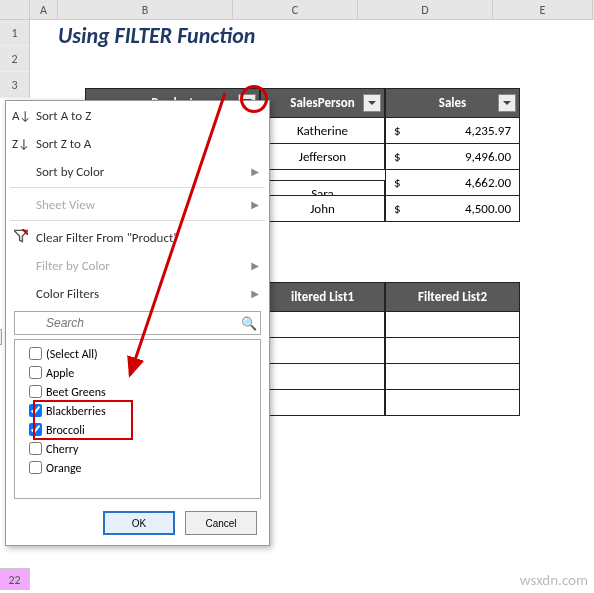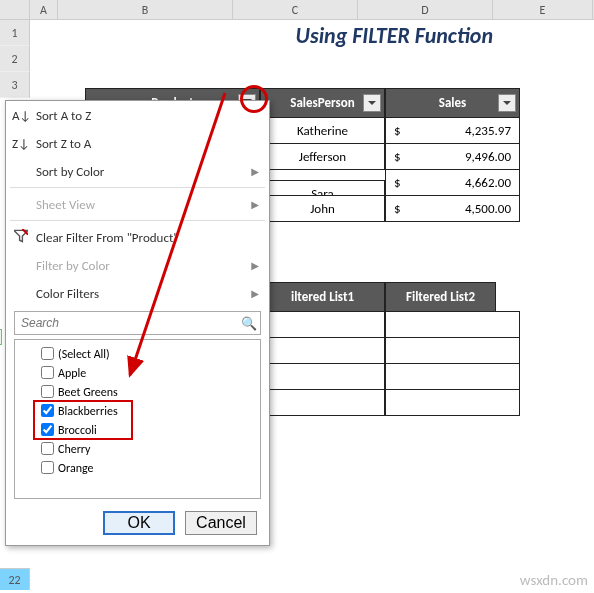--- a/index.html
+++ b/index.html
@@ -7,66 +7,66 @@
 
 .col-headers { display: flex; height: 20px; background: #e6e6e6; border-bottom: 1px solid #ccc; }
 .col-headers .corner { width: 30px; border-right: 1px solid #ccc; }
 .col-headers .ch { text-align: center; color: #555; border-right: 1px solid #ccc; line-height: 20px; font-size: 12px; }
 .chA { width: 28px; } .chB { width: 175px; } .chC { width: 125px; } .chD { width: 135px; } .chE { width: 100px; }
 
 .row-labels { position: absolute; left: 0; top: 20px; width: 30px; }
 .row-labels .rl { height: 26px; text-align: center; line-height: 26px; color: #555; border-right: 1px solid #ccc; border-bottom: 1px solid #eee; font-size: 12px; background: #e6e6e6; }
 
 .sheet { position: absolute; left: 30px; top: 20px; }
-.title { position: absolute; left: 28px; top: 2px; width: 435px; text-align: right; font-size: 22px; font-style: italic; font-weight: bold; color: #203864; }
+.title { position: absolute; left: 28px; top: 2px; width: 435px; text-align: left; font-size: 22px; font-style: italic; font-weight: bold; color: #203864; }
 
 .hcell { position: absolute; background: #595959; color: #fff; font-weight: bold; text-align: center; line-height: 26px; border: 1px solid #222; height: 30px; display:flex; align-items:center; justify-content:center; }
 .hcell .drop { position: absolute; right: 3px; top: 5px; width: 18px; height: 18px; background: #eee; border: 1px solid #888; display:flex; align-items:center; justify-content:center; }
 .hcell .drop svg { width: 10px; height: 10px; }
 
 .dcell { position: absolute; border: 1px solid #222; height: 27px; line-height: 25px; text-align: center; background: #fff; }
 .dcell.right { text-align: right; padding-right: 8px; }
 .dcell .cur { float: left; padding-left: 8px; }
 
 .h-product { left: 55px; top: 68px; width: 175px; }
 .h-sales   { left: 230px; top: 68px; width: 125px; }
 .h-amount  { left: 355px; top: 68px; width: 135px; justify-content: center; }
 
 .circle { position: absolute; left: 210px; top: 65px; width: 28px; height: 28px; border: 3px solid #d00000; border-radius: 50%; z-index: 5; }
 
 .arrow-svg { position: absolute; left: 55px; top: 75px; z-index: 6; pointer-events:none; }
 
 .h-fl1 { left: 230px; top: 262px; width: 125px; justify-content: center; }
-.h-fl2 { left: 355px; top: 262px; width: 111px; }
+.h-fl2 { left: 355px; top: 262px; width: 135px; }
 
 .menu { position: absolute; left: 5px; top: 100px; width: 265px; background: #fff; border: 1px solid #999; box-shadow: 2px 2px 6px rgba(0,0,0,0.3); z-index: 4; padding-bottom: 8px; }
 .menu-item { display: flex; align-items: center; height: 28px; padding: 0 8px 0 30px; position: relative; color: #333; }
 .menu-item.disabled { color: #aaa; }
 .menu-item .ic { position: absolute; left: 6px; width: 18px; text-align: center; }
 .menu-item .arr { position: absolute; right: 10px; color: #888; font-size: 10px; }
 .menu-sep { height: 1px; background: #ddd; margin: 2px 4px; }
 
-.search-box { margin: 4px 8px; display: flex; border: 1px solid #aaa; height: 24px; align-items: center; }
+.search-box { margin: 4px 8px; display: flex; border: 1px solid #aaa; height: 24px; align-items: center; padding-left: 25px; }
 .search-box input { flex: 1; border: none; outline: none; padding: 0 6px; font-style: italic; color: #888; font-size: 12px; }
 .search-box .sicon { width: 22px; text-align: center; color: #555; }
 
-.tree { margin: 2px 8px; border: 1px solid #aaa; height: 160px; padding: 4px 12px; overflow: auto; position: relative; }
+.tree { margin: 2px 8px; border: 1px solid #aaa; height: 160px; padding: 4px 0; overflow: auto; position: relative; }
 .tree-item { display: flex; align-items: center; height: 19px; padding-left: 14px; font-size: 12px; }
 .tree-item input { margin-right: 4px; }
 .redbox { position: absolute; border: 2px solid #d00000; left: 18px; top: 60px; width: 100px; height: 40px; pointer-events:none; }
 
 .btns { display: flex; justify-content: flex-end; gap: 10px; padding: 10px 12px 2px; }
-.btns button { width: 72px; height: 24px; border: 1px solid #888; background: #f0f0f0; font-size: 16px; }
+.btns button { width: 72px; height: 24px; border: 1px solid #888; background: #f0f0f0; font-size: 10px; }
 .btns button.primary { border: 2px solid #2a6fc9; background: #e6f0fb; }
 
 .green-check { position: absolute; left: -20px; top: 228px; width: 16px; height: 16px; border: 1px solid #7ab77a; background: #eaf5ea; color: #3a8a3a; font-size: 11px; text-align: center; line-height: 14px; }
 
 .wm { position: absolute; right: 6px; bottom: 4px; font-size: 15px; color: #bbb; }
 
-.row22 { position: absolute; left:0; top: 568px; width:30px; height:22px; background:#7dd3fc; border-right:1px solid #ccc; text-align:center; line-height:22px; font-size:12px; color:#555; border-top:1px solid #ccc;}
+.row22 { position: absolute; left:0; top: 568px; width:30px; height:22px; background:#f0abfc; border-right:1px solid #ccc; text-align:center; line-height:22px; font-size:12px; color:#555; border-top:1px solid #ccc;}
 </style>
 </head>
 <body>
 
 <div class="col-headers">
   <div class="corner"></div>
   <div class="ch chA">A</div>
   <div class="ch chB">B</div>
   <div class="ch chC">C</div>
   <div class="ch chD">D</div>

